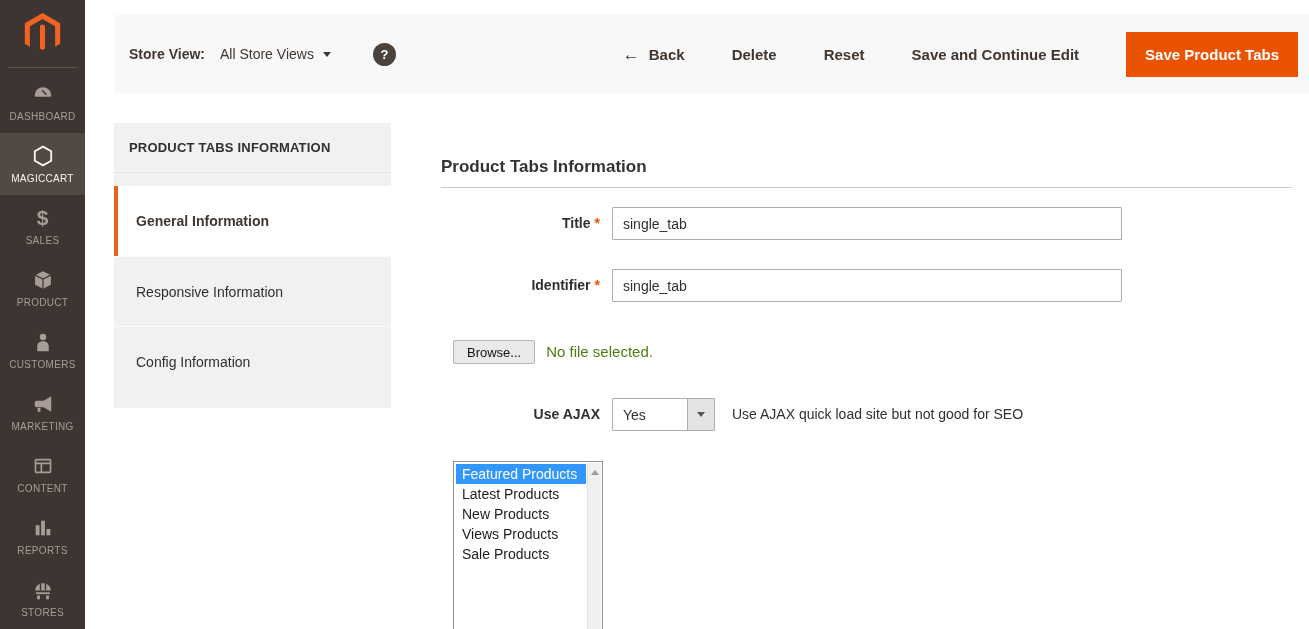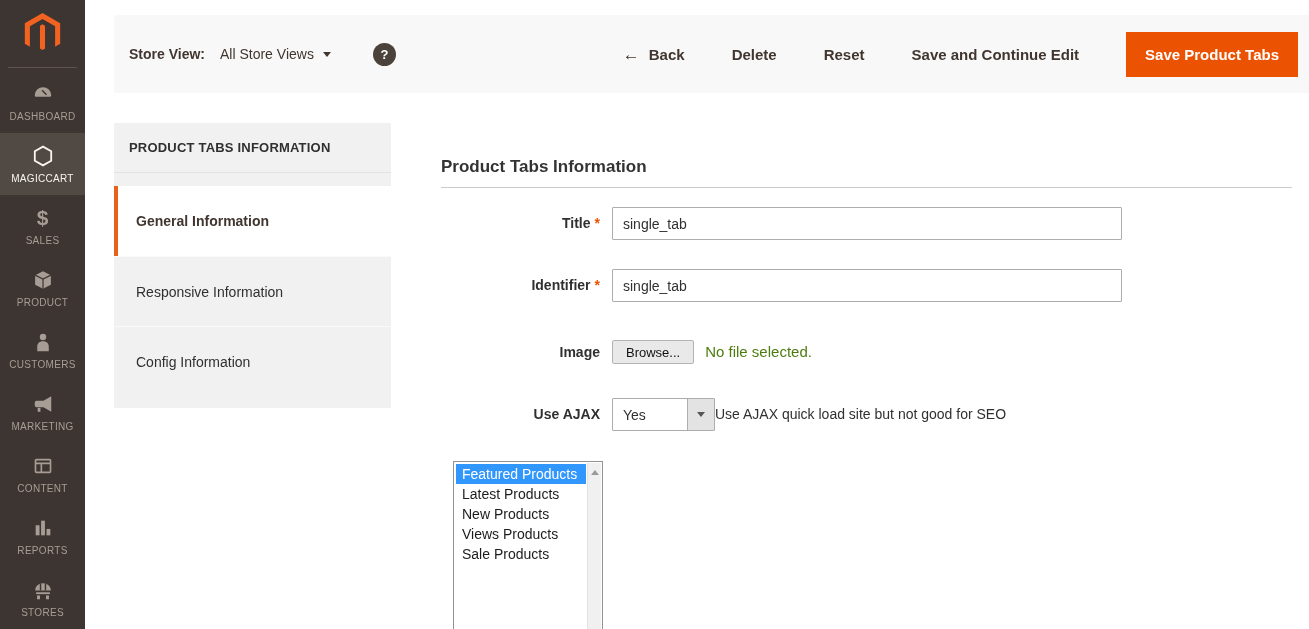--- a/index.html
+++ b/index.html
@@ -95,21 +95,21 @@
   .ajax-select {
     width:103px; height:33px; border:1px solid #adadad; border-radius:1px;
     display:flex; background:#fff; cursor:pointer;
   }
   .ajax-value { flex:1; padding-left:10px; display:flex; align-items:center; font-size:14px; color:#303030; }
   .ajax-arrow {
     width:27px; background:#e3e3e3; border-left:1px solid #adadad;
     display:flex; align-items:center; justify-content:center;
   }
   .ajax-arrow .caret-down { border-top-color:#555; }
-  .ajax-note { margin-left:0; line-height:33px; font-size:14px; color:#303030; }
+  .ajax-note { margin-left:17px; line-height:33px; font-size:14px; color:#303030; }
 
   .multiselect {
     position:relative; width:150px; height:200px; border:1px solid #919191;
     background:#fff; padding:2px 16px 2px 2px; overflow:hidden; cursor:default;
   }
   .opt { height:20px; line-height:20px; padding-left:6px; font-size:14px; color:#1c1c1c; white-space:nowrap; }
   .opt.selected { background:#3297fd; color:#fff; }
   .ms-scrollbar {
     position:absolute; top:1px; right:1px; bottom:1px; width:14px;
     background:#f0f0f0; border-left:1px solid #e2e2e2; cursor:pointer;
@@ -268,23 +268,20 @@
   <div class="form-row" style="top:269px">
     <div class="flabel lh33">
       <span>Identifier</span><span class="req">*</span>
     </div>
     <div class="fcontrol">
       <input class="text-input" type="text" value="single_tab" style="">
     </div>
   </div>
 
   <div class="form-row" style="top:340px">
-    <div class="flabel lh24">
-      <span>Image</span>
-    </div>
     <div class="fcontrol">
       <button class="browse-btn">Browse...</button>
       <span class="file-status">No file selected.</span>
     </div>
   </div>
 
   <div class="form-row" style="top:398px">
     <div class="flabel lh33">
       <span>Use AJAX</span>
     </div>

